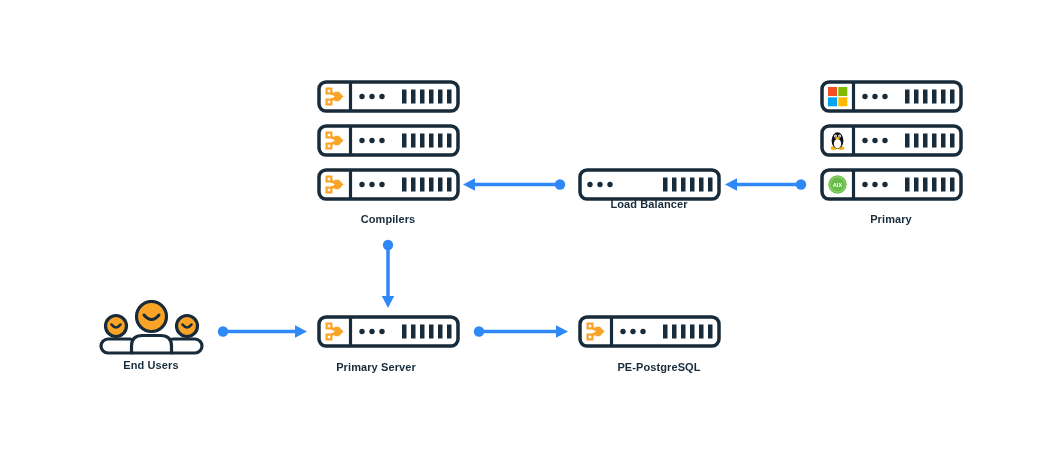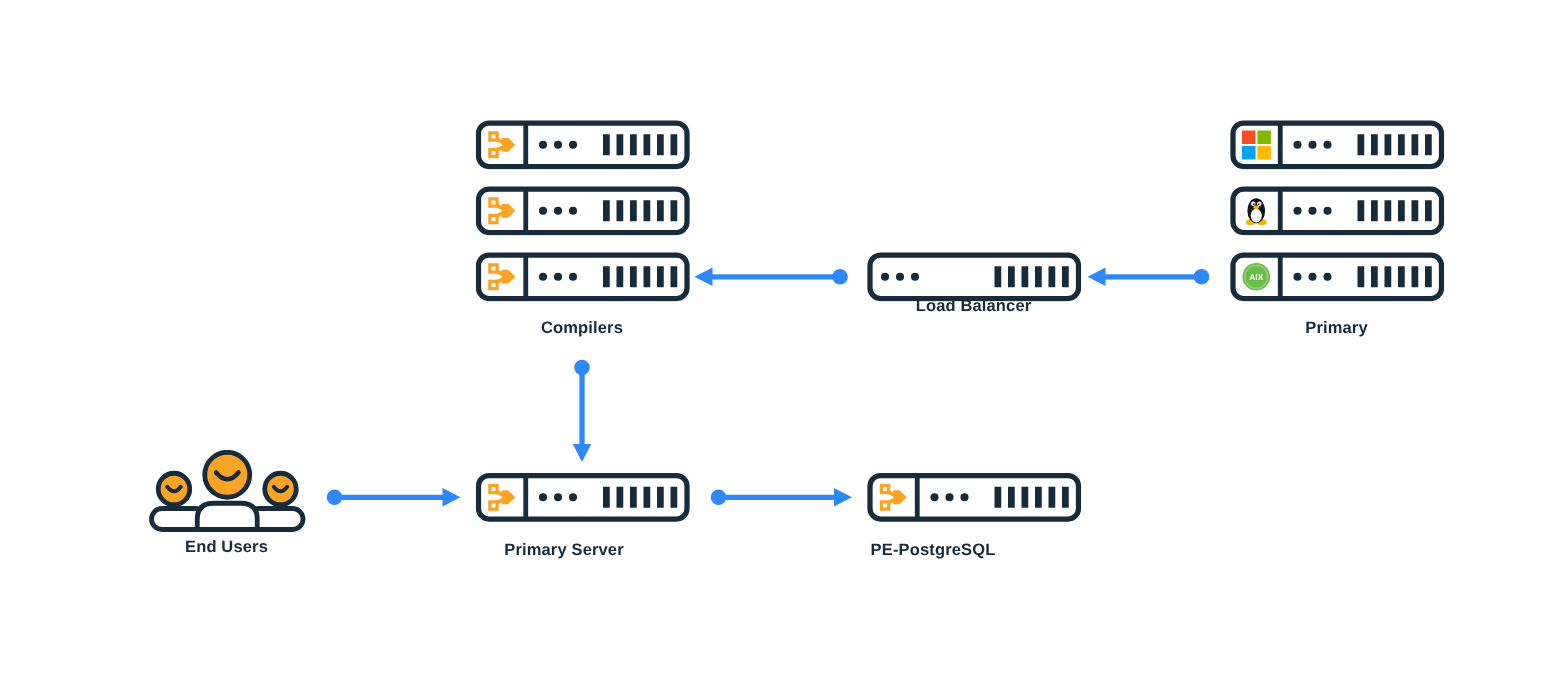--- a/index.html
+++ b/index.html
@@ -160,21 +160,21 @@
   </svg>
   <div class="node-label" style="left:376px;top:361px">Primary Server</div>
 
   <svg class="abs" style="left:578px;top:315px" width="143" height="33" viewBox="0 0 143 33">
     <use href="#server-frame"></use>
     <use href="#server-divider"></use>
     <use href="#puppet-glyph" x="7.5" y="6.5"></use>
     <use href="#server-dots" x="45" y="16.5"></use>
     <use href="#server-bars" x="85" y="16.5"></use>
   </svg>
-  <div class="node-label" style="left:622px;top:361px">PE-PostgreSQL</div>
+  <div class="node-label" style="left:659px;top:361px">PE-PostgreSQL</div>
 
   <svg class="abs" style="left:455px;top:174px" width="115" height="21" viewBox="0 0 115 21">
     <line x1="105" y1="10.5" x2="19" y2="10.5" stroke="#2F88F7" stroke-width="3.5"></line>
     <circle cx="105" cy="10.5" r="5.2" fill="#2F88F7"></circle>
     <polygon points="8,10.5 20,4.3 20,16.7" fill="#2F88F7"></polygon>
   </svg>
 
   <svg class="abs" style="left:718px;top:174px" width="95" height="21" viewBox="0 0 95 21">
     <line x1="83" y1="10.5" x2="18" y2="10.5" stroke="#2F88F7" stroke-width="3.5"></line>
     <circle cx="83" cy="10.5" r="5.2" fill="#2F88F7"></circle>

